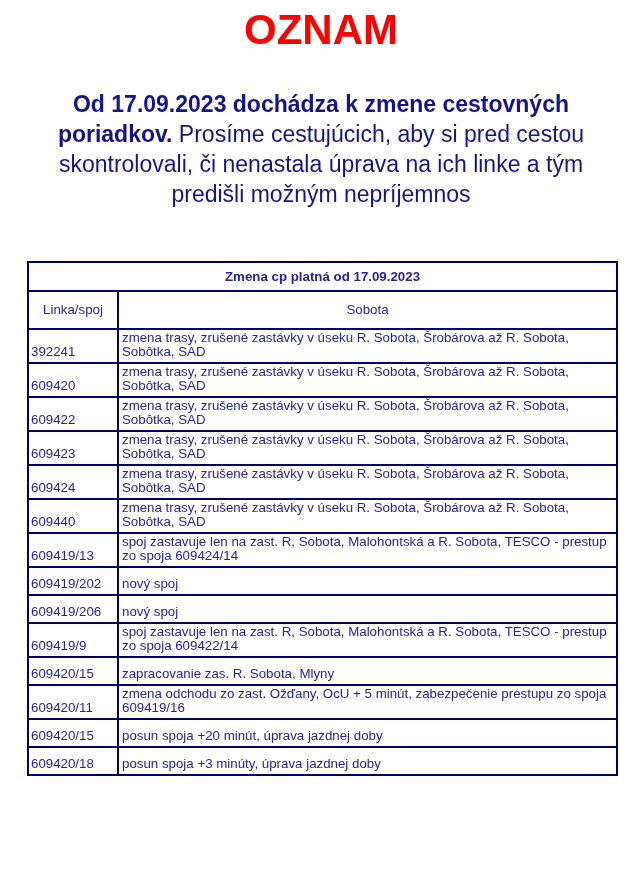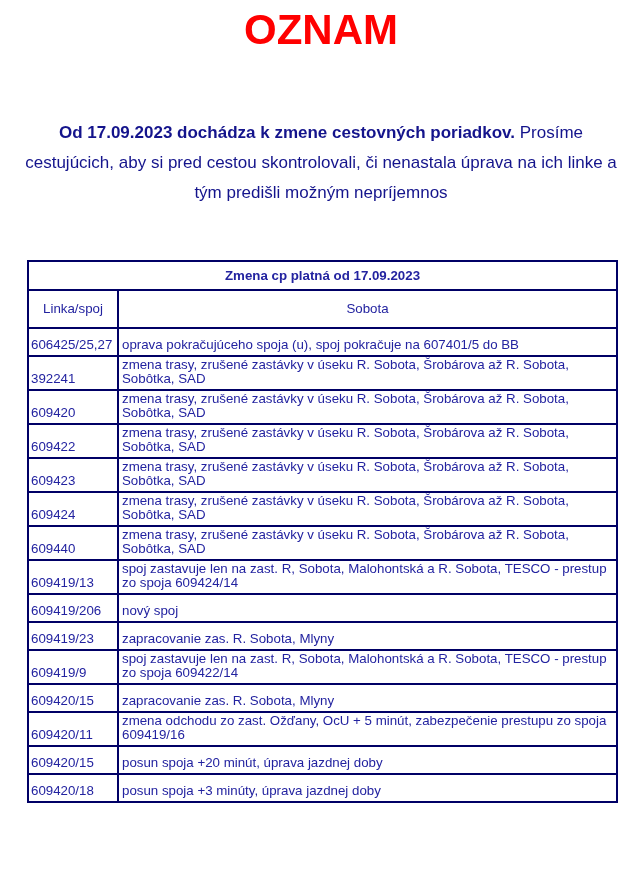--- a/index.html
+++ b/index.html
@@ -25,24 +25,24 @@
     margin: 6px 0 4px 0;
     text-align: center;
     color: var(--title-color);
     font-size: 42px;
     line-height: 48px;
     font-weight: bold;
     letter-spacing: 0;
   }
   .intro {
     width: 600px;
-    margin: 64px auto 0 auto;
+    margin: 35px auto 0 auto;
     text-align: center;
     color: var(--intro-color);
-    font-size: 17px;
+    font-size: 23px;
     line-height: 30px;
   }
   .intro .lead-bold { font-weight: bold; }
   table.announcement {
     margin: 52px 0 0 27px;
     width: 591px;
     border-collapse: collapse;
     table-layout: fixed;
     color: var(--table-text);
     font-size: 13.3px;
@@ -91,24 +91,20 @@
     <tr>
       <td colspan="2" class="caption-cell">Zmena cp platná od 17.09.2023</td>
     </tr>
     <tr>
       <td class="header-cell">Linka/spoj</td>
       <td class="header-cell">Sobota</td>
     </tr>
   </tbody>
   <tbody id="rows">
       <tr>
-    <td class="data-cell linka">606425/25,27</td>
-    <td class="data-cell zmena">oprava pokračujúceho spoja (u), spoj pokračuje na 607401/5 do BB</td>
-  </tr>
-      <tr>
     <td class="data-cell linka">392241</td>
     <td class="data-cell zmena">zmena trasy, zrušené zastávky v úseku R. Sobota, Šrobárova až R. Sobota, Sobôtka, SAD</td>
   </tr>
       <tr>
     <td class="data-cell linka">609420</td>
     <td class="data-cell zmena">zmena trasy, zrušené zastávky v úseku R. Sobota, Šrobárova až R. Sobota, Sobôtka, SAD</td>
   </tr>
       <tr>
     <td class="data-cell linka">609422</td>
     <td class="data-cell zmena">zmena trasy, zrušené zastávky v úseku R. Sobota, Šrobárova až R. Sobota, Sobôtka, SAD</td>
@@ -123,26 +119,26 @@
   </tr>
       <tr>
     <td class="data-cell linka">609440</td>
     <td class="data-cell zmena">zmena trasy, zrušené zastávky v úseku R. Sobota, Šrobárova až R. Sobota, Sobôtka, SAD</td>
   </tr>
       <tr>
     <td class="data-cell linka">609419/13</td>
     <td class="data-cell zmena">spoj zastavuje len na zast. R, Sobota, Malohontská a R. Sobota, TESCO - prestup zo spoja 609424/14</td>
   </tr>
       <tr>
-    <td class="data-cell linka">609419/206</td>
+    <td class="data-cell linka">609419/202</td>
     <td class="data-cell zmena">nový spoj</td>
   </tr>
       <tr>
-    <td class="data-cell linka">609419/23</td>
-    <td class="data-cell zmena">zapracovanie zas. R. Sobota, Mlyny</td>
+    <td class="data-cell linka">609419/206</td>
+    <td class="data-cell zmena">nový spoj</td>
   </tr>
       <tr>
     <td class="data-cell linka">609419/9</td>
     <td class="data-cell zmena">spoj zastavuje len na zast. R, Sobota, Malohontská a R. Sobota, TESCO - prestup zo spoja 609422/14</td>
   </tr>
       <tr>
     <td class="data-cell linka">609420/15</td>
     <td class="data-cell zmena">zapracovanie zas. R. Sobota, Mlyny</td>
   </tr>
       <tr>

